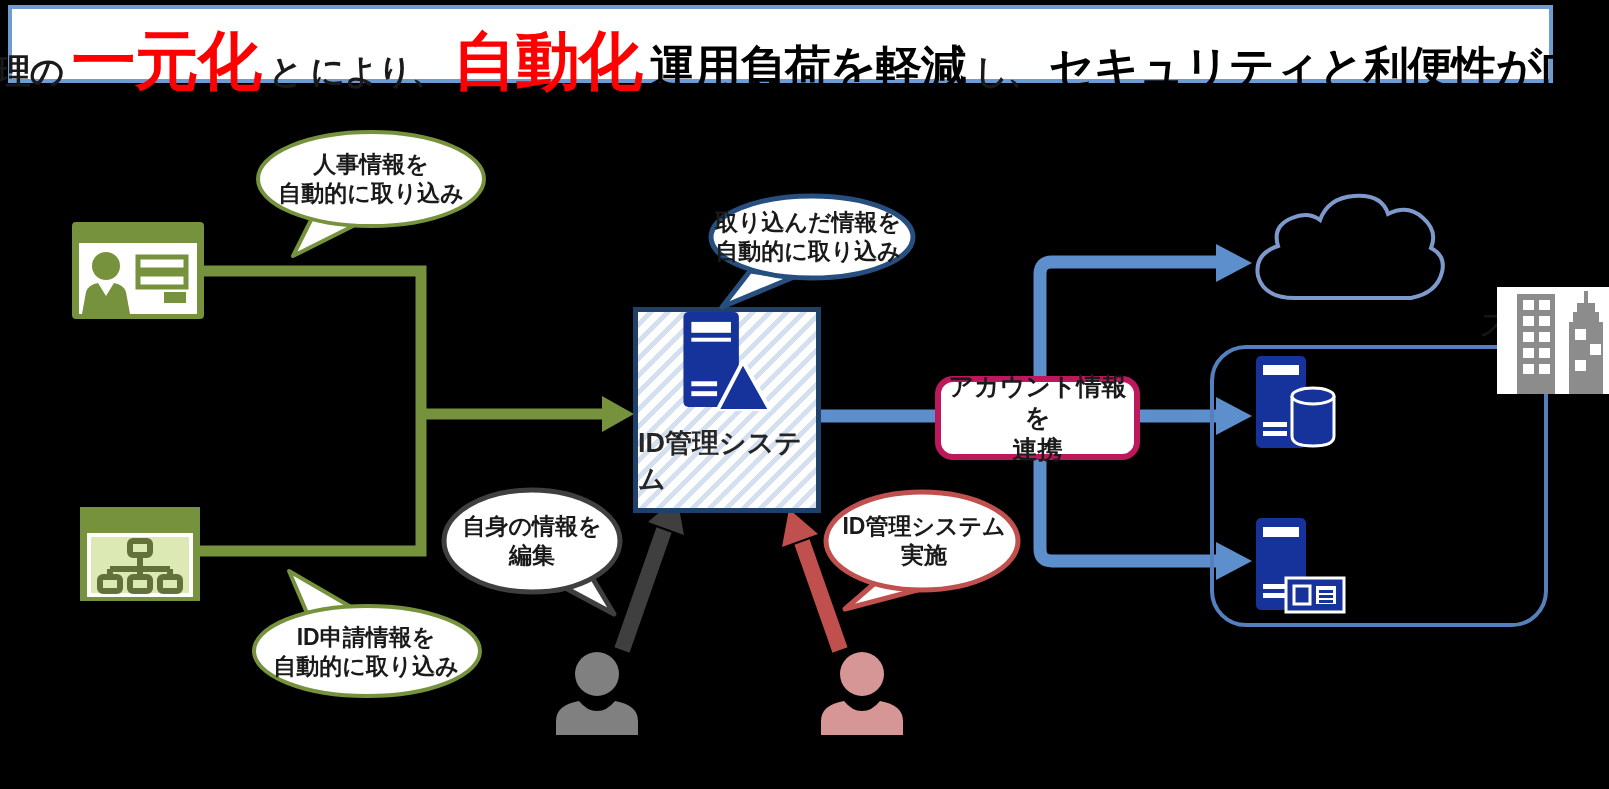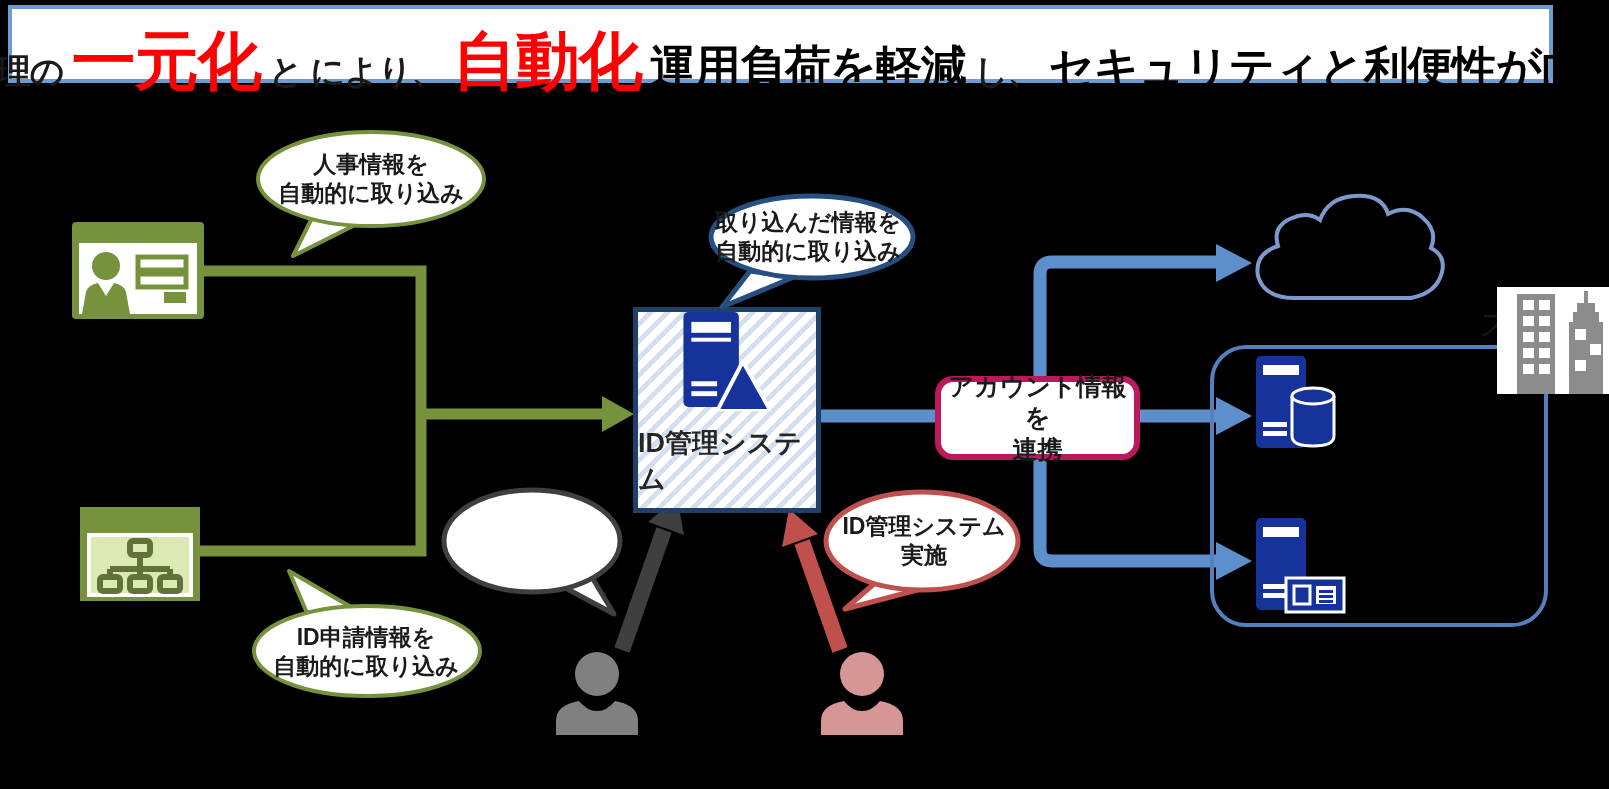--- a/index.html
+++ b/index.html
@@ -246,20 +246,24 @@
       <span>取り込んだ情報を</span>
       <span>自動的に取り込み</span>
     </div>
   </div>
 
   <div class="bubble" style="left:440px;top:488px;width:184px;height:126px;">
     <svg width="184" height="126" viewBox="0 0 184 126">
       <path d="M118,96 L174,126 L144,76 Z" fill="#fff" stroke="#3F3F3F" stroke-width="5" stroke-linejoin="round"></path>
       <ellipse cx="92" cy="53" rx="88" ry="51" fill="#fff" stroke="#3F3F3F" stroke-width="5"></ellipse>
     </svg>
+    <div class="bubble-text" style="top:0;height:106px;">
+      <span>自身の情報を</span>
+      <span>編集</span>
+    </div>
   </div>
 
   <div class="bubble" style="left:823px;top:489px;width:202px;height:124px;">
     <svg width="202" height="124" viewBox="0 0 202 124">
       <path d="M52,94 L22,120 L98,100 Z" fill="#fff" stroke="#C0504D" stroke-width="5" stroke-linejoin="round"></path>
       <ellipse cx="99" cy="52" rx="96" ry="49" fill="#fff" stroke="#C0504D" stroke-width="5"></ellipse>
     </svg>
     <div class="bubble-text" style="top:0;height:104px;">
       <span>ID管理システム</span>
       <span>実施</span>

